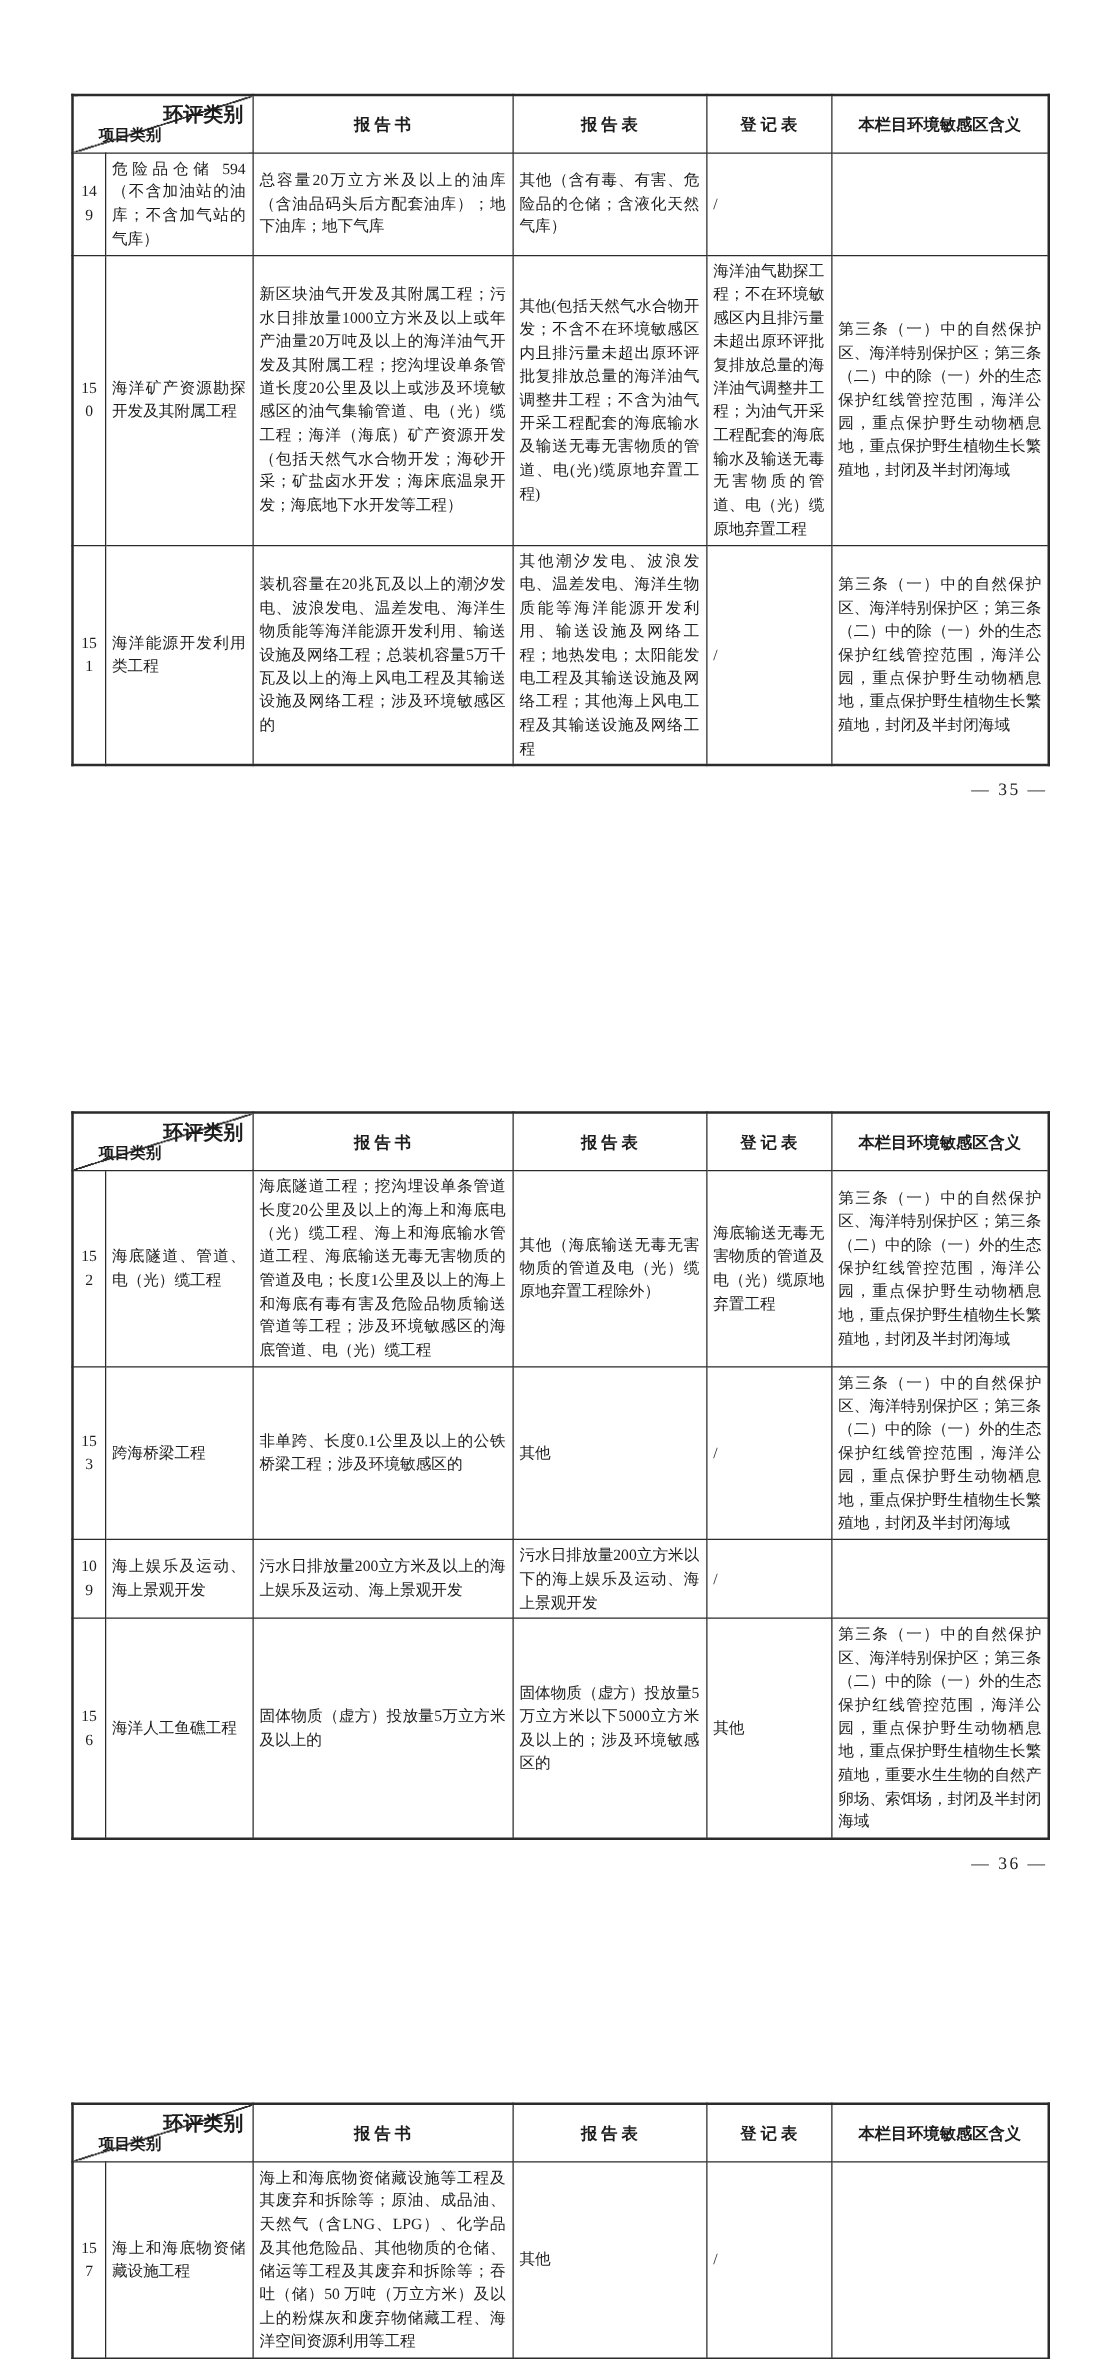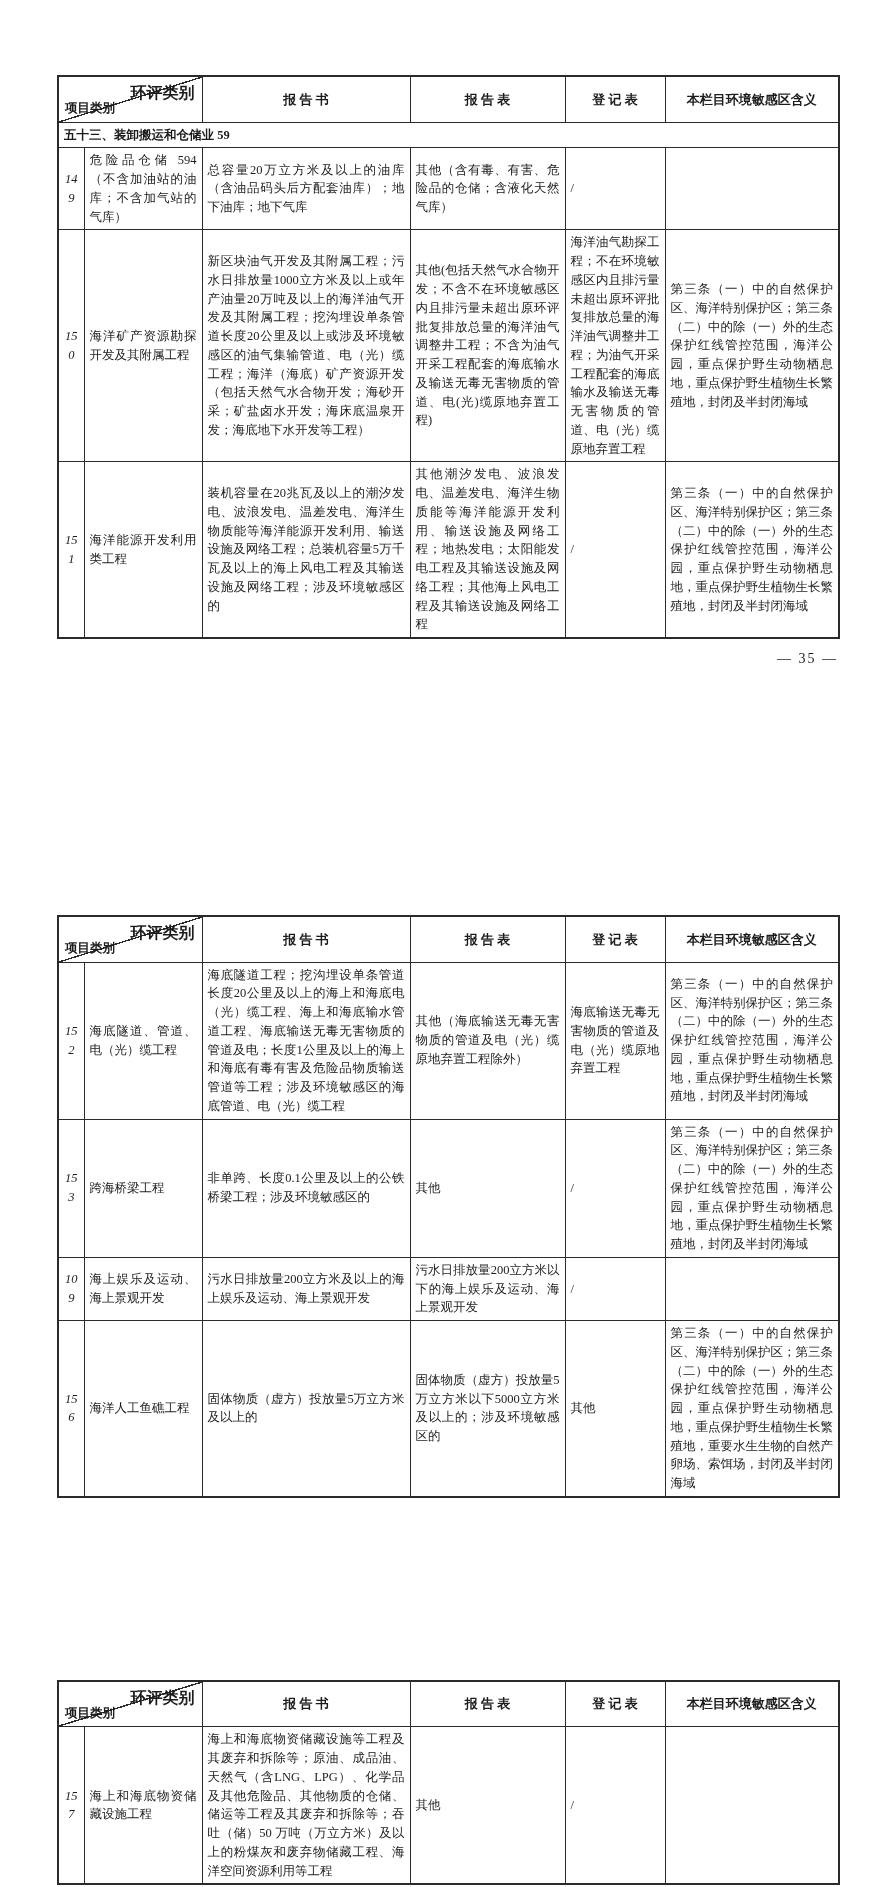--- a/index.html
+++ b/index.html
@@ -61,35 +61,34 @@
   th.diag .diag-top {
     position: absolute;
     top: 4px;
     right: 7px;
     font-weight: bold;
     font-size: 16px;
   }
   th.diag .diag-bottom {
     position: absolute;
     bottom: 4px;
-    left: 6px;
+    left: 20px;
     font-weight: bold;
     font-size: 12.5px;
   }
   td.section-cell {
     font-weight: bold;
     text-align: left;
     font-size: 13px;
     height: 24px;
     padding: 2px 6px;
   }
   td.no-cell {
     text-align: center;
     padding: 3px 2px;
-    font-style: italic;
   }
   td.name-cell,
   td.book-cell,
   td.form-cell,
   td.reg-cell,
   td.meaning-cell {
     text-align: justify;
     text-justify: inter-character;
   }
   .page-number {
@@ -121,23 +120,20 @@
               <span class="diag-bottom">项目类别</span>
             </th>
             <th>报 告 书</th>
             <th>报 告 表</th>
             <th>登 记 表</th>
             <th>本栏目环境敏感区含义</th>
           </tr>
         </thead>
         <tbody>
           <tr>
-            <td class="section-cell" colspan="6">五十三、装卸搬运和仓储业 59</td>
-          </tr>
-          <tr>
             <td class="no-cell">149</td>
             <td class="name-cell">危险品仓储 594（不含加油站的油库；不含加气站的气库）</td>
             <td class="book-cell">总容量20万立方米及以上的油库（含油品码头后方配套油库）；地下油库；地下气库</td>
             <td class="form-cell">其他（含有毒、有害、危险品的仓储；含液化天然气库）</td>
             <td class="reg-cell">/</td>
             <td class="meaning-cell"></td>
           </tr>
           <tr>
             <td class="no-cell">150</td>
             <td class="name-cell">海洋矿产资源勘探开发及其附属工程</td>
@@ -208,20 +204,21 @@
           <tr>
             <td class="no-cell">156</td>
             <td class="name-cell">海洋人工鱼礁工程</td>
             <td class="book-cell">固体物质（虚方）投放量5万立方米及以上的</td>
             <td class="form-cell">固体物质（虚方）投放量5万立方米以下5000立方米及以上的；涉及环境敏感区的</td>
             <td class="reg-cell">其他</td>
             <td class="meaning-cell">第三条（一）中的自然保护区、海洋特别保护区；第三条（二）中的除（一）外的生态保护红线管控范围，海洋公园，重点保护野生动物栖息地，重点保护野生植物生长繁殖地，重要水生生物的自然产卵场、索饵场，封闭及半封闭海域</td>
           </tr>
         </tbody>
       </table>
+      <div class="page-number">— 36 —</div>
     </div>
     <div class="page-block tb2">
       <table class="cat-table">
         <colgroup>
           <col style="width: 26px;">
           <col style="width: 118px;">
           <col style="width: 208px;">
           <col style="width: 155px;">
           <col style="width: 100px;">
           <col style="width: 174px;">

